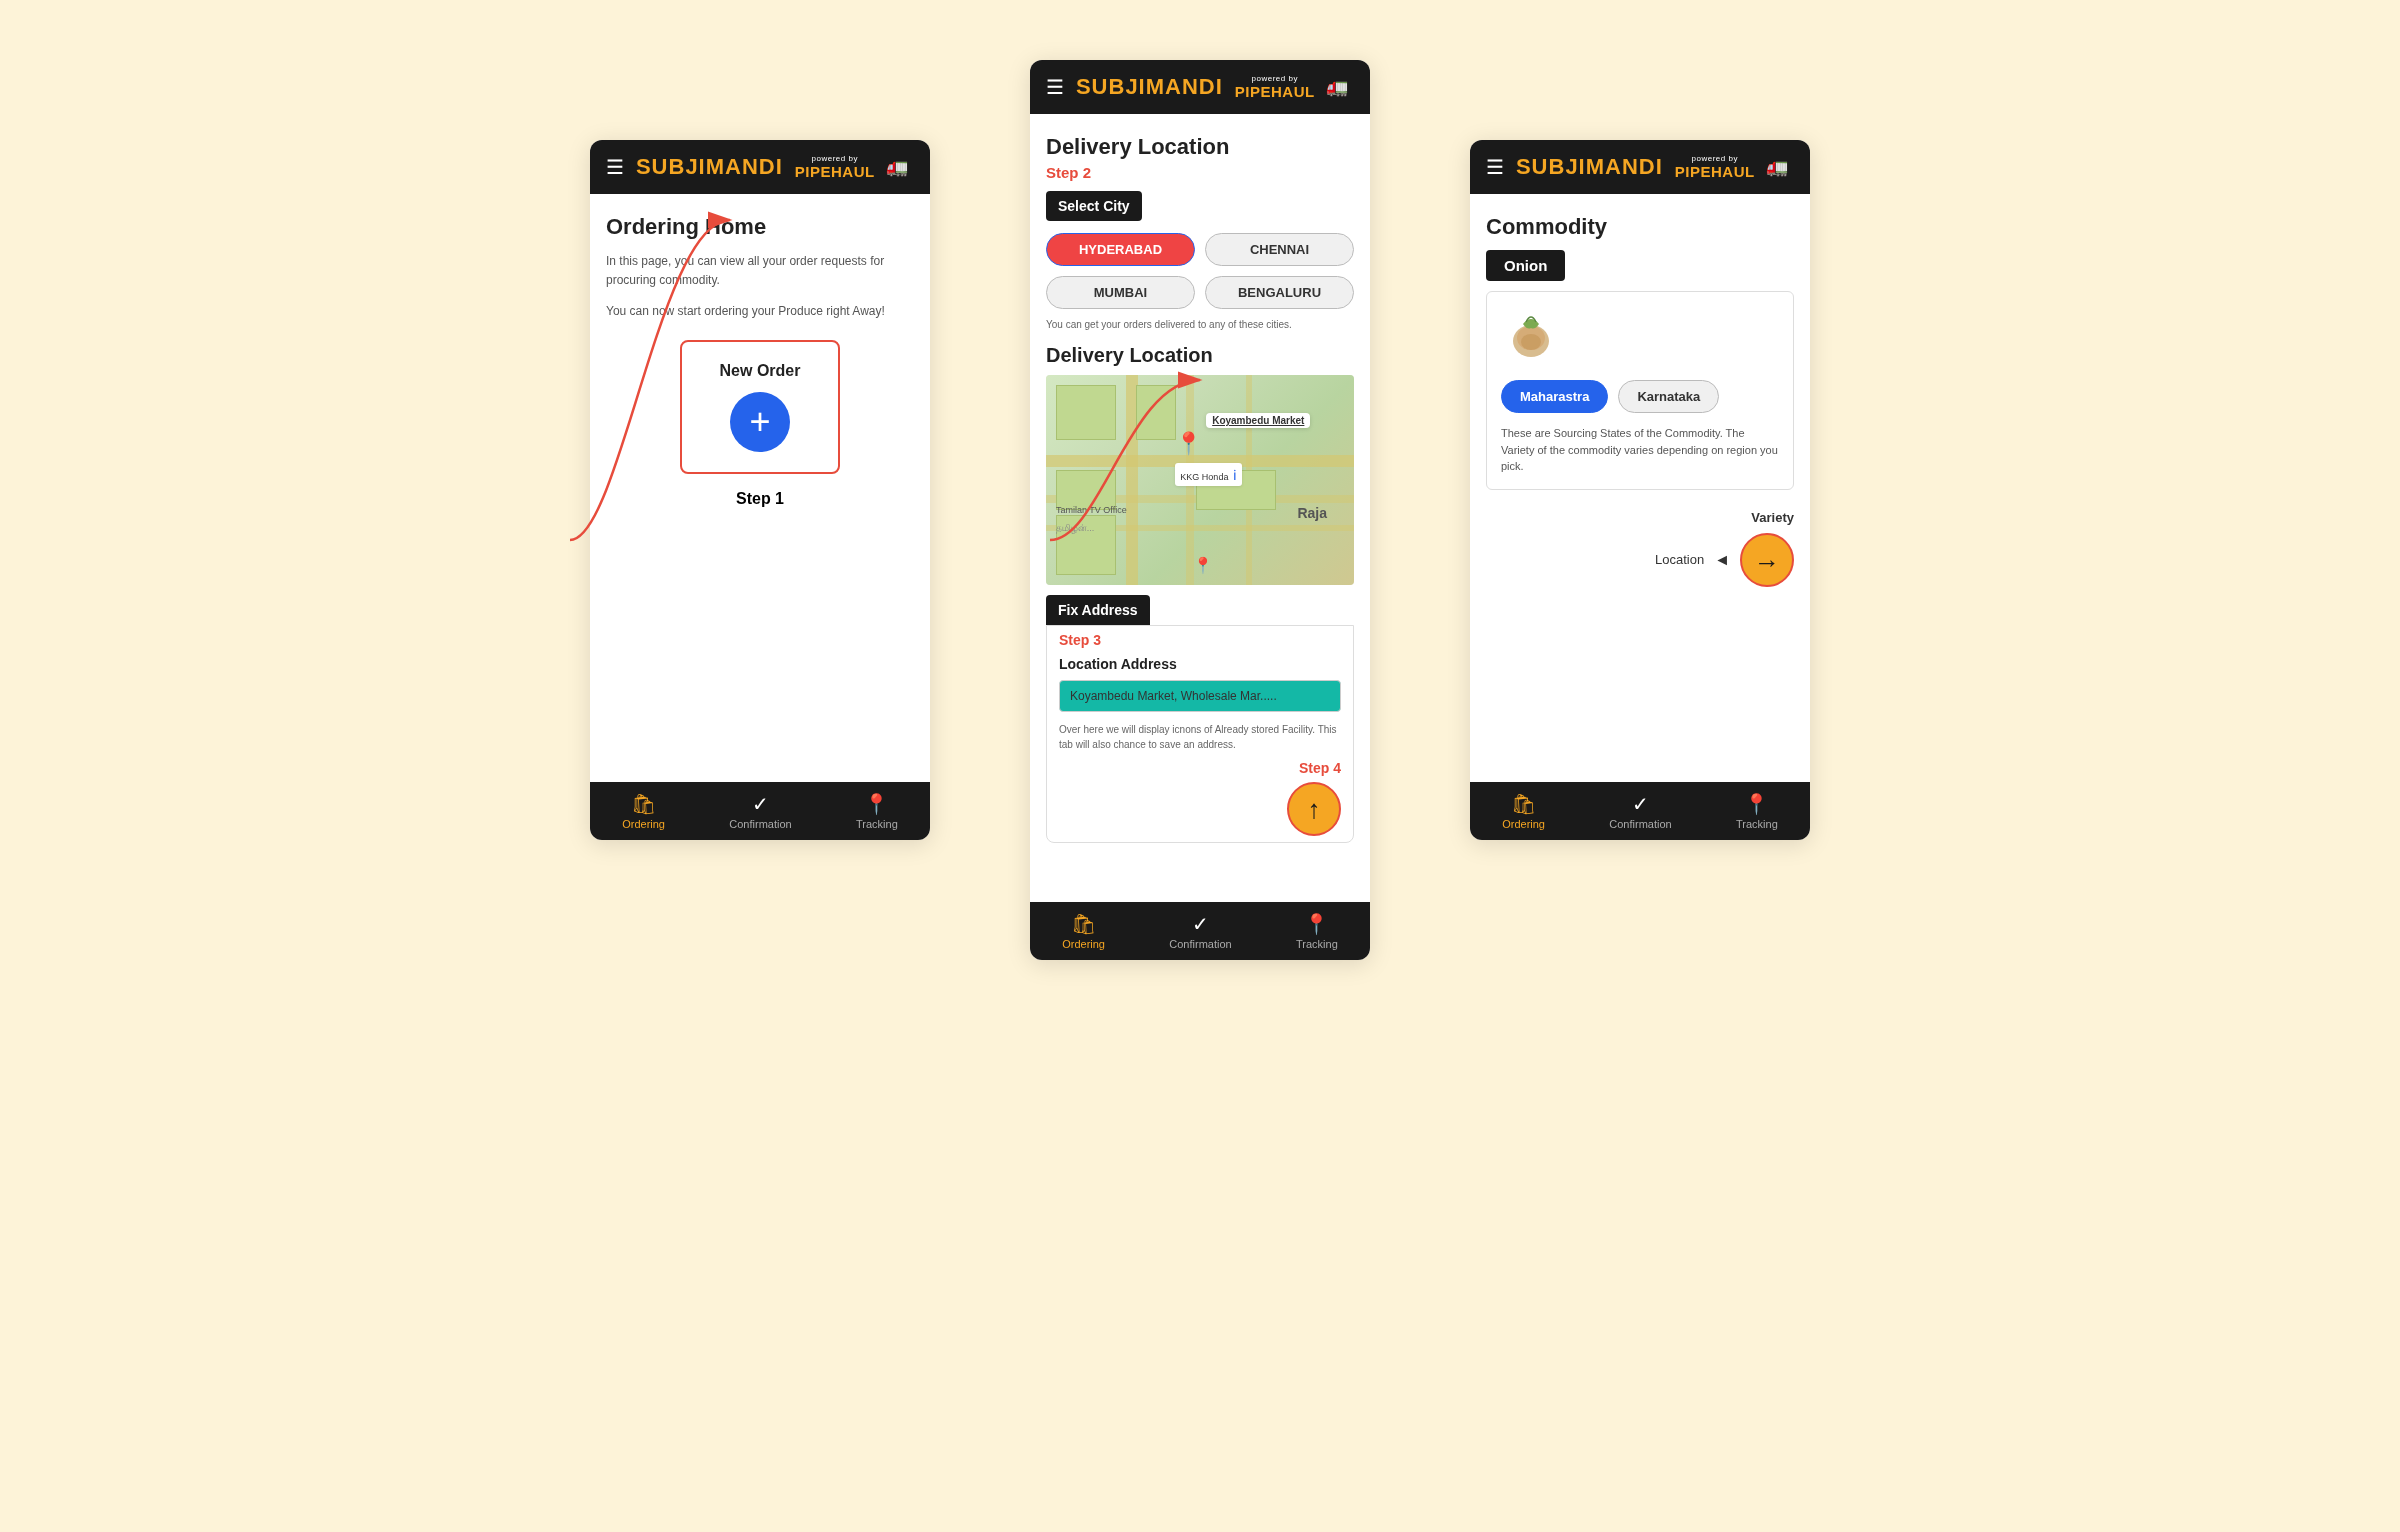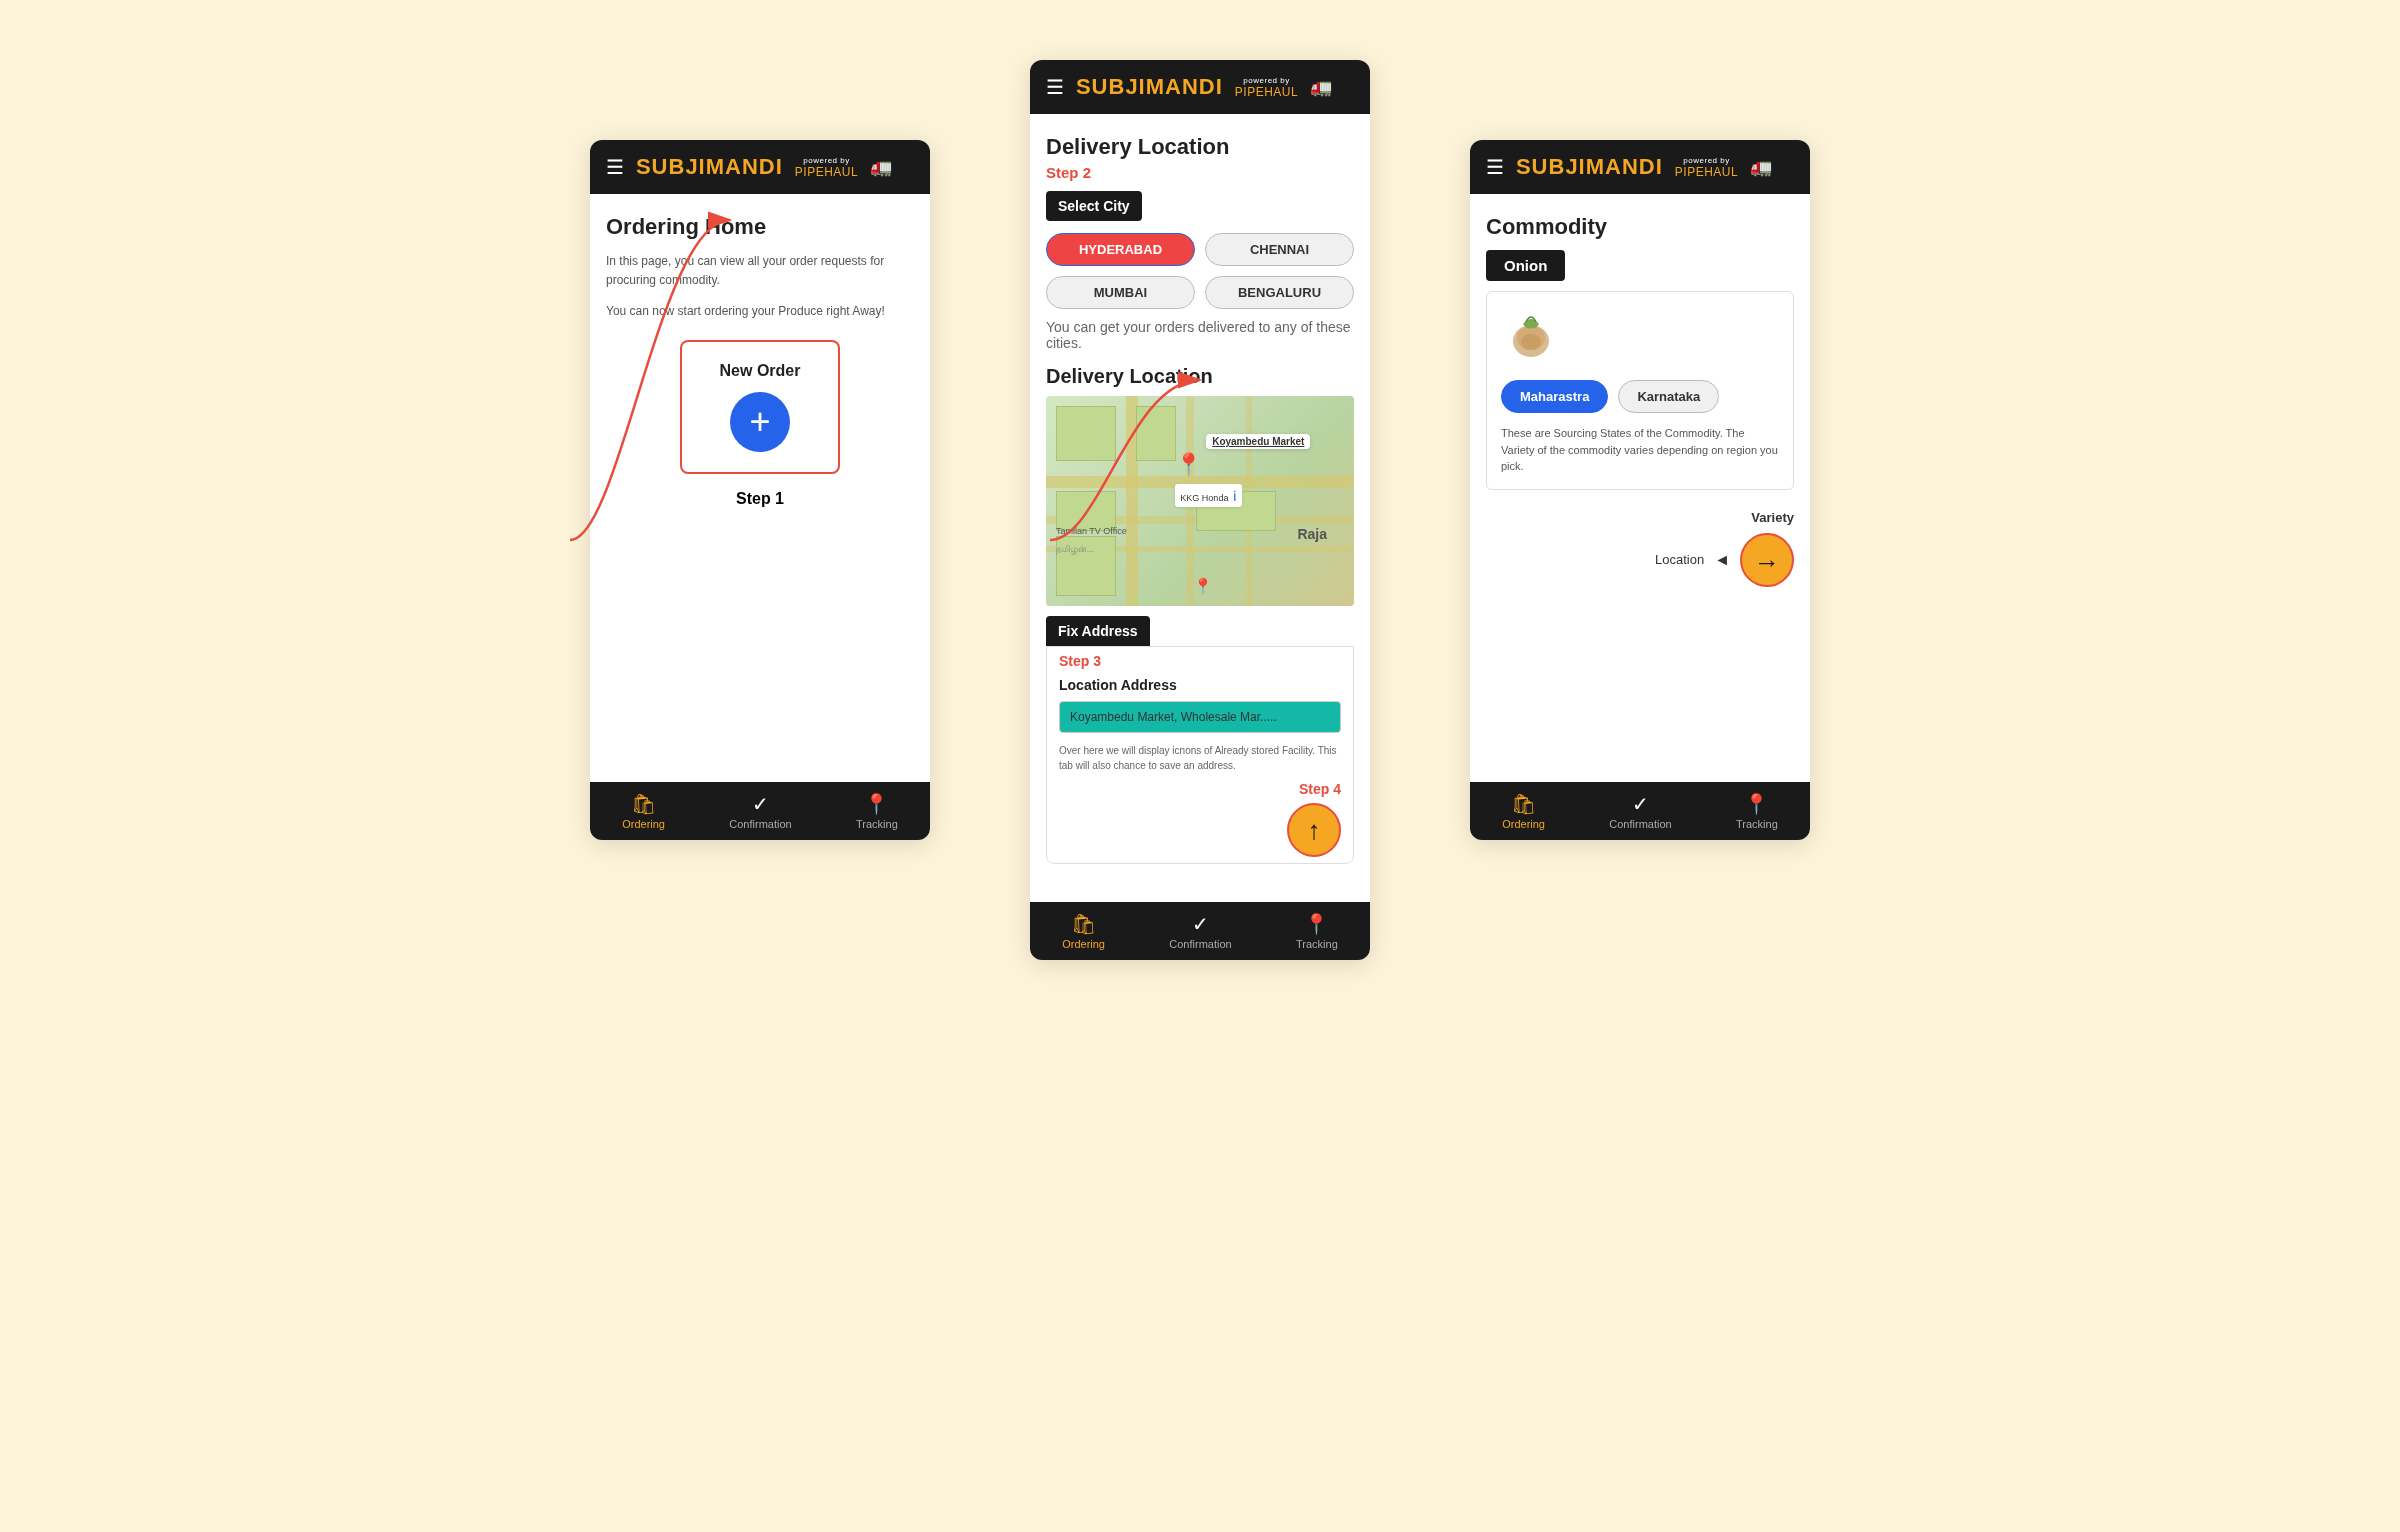--- a/index.html
+++ b/index.html
@@ -50,22 +50,22 @@
       align-items: center;
       margin-left: 4px;
     }
     .powered-by-text {
       color: #fff;
       font-size: 8px;
       letter-spacing: 0.5px;
     }
     .pipehaul-text {
       color: #f5a623;
-      font-weight: normal;
-      font-size: 12px;
+      font-weight: bold;
+      font-size: 15px;
       letter-spacing: 0.5px;
     }
     .truck-icon {
       color: #f5a623;
       font-size: 18px;
       margin-left: 4px;
     }
 
     
     .phone-content {
@@ -193,21 +193,21 @@
       color: #333;
       text-align: center;
       cursor: pointer;
     }
     .city-btn.selected {
       background: #ef4444;
       color: #fff;
       border-color: #2563eb;
     }
     .city-note {
-      font-size: 14px;
+      font-size: 10px;
       color: #666;
       margin-bottom: 14px;
     }
 
     .delivery-loc-title {
       font-size: 20px;
       font-weight: bold;
       color: #222;
       margin-bottom: 8px;
     }

